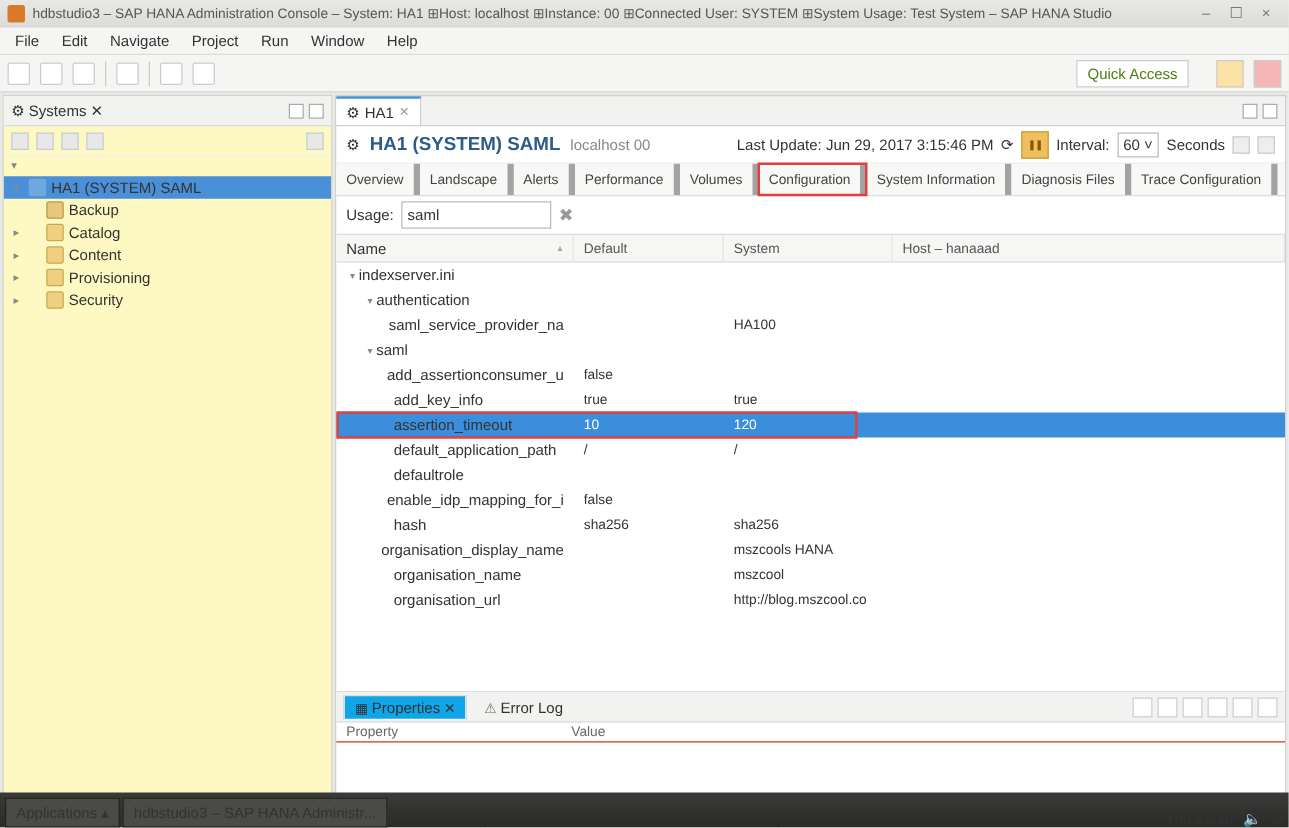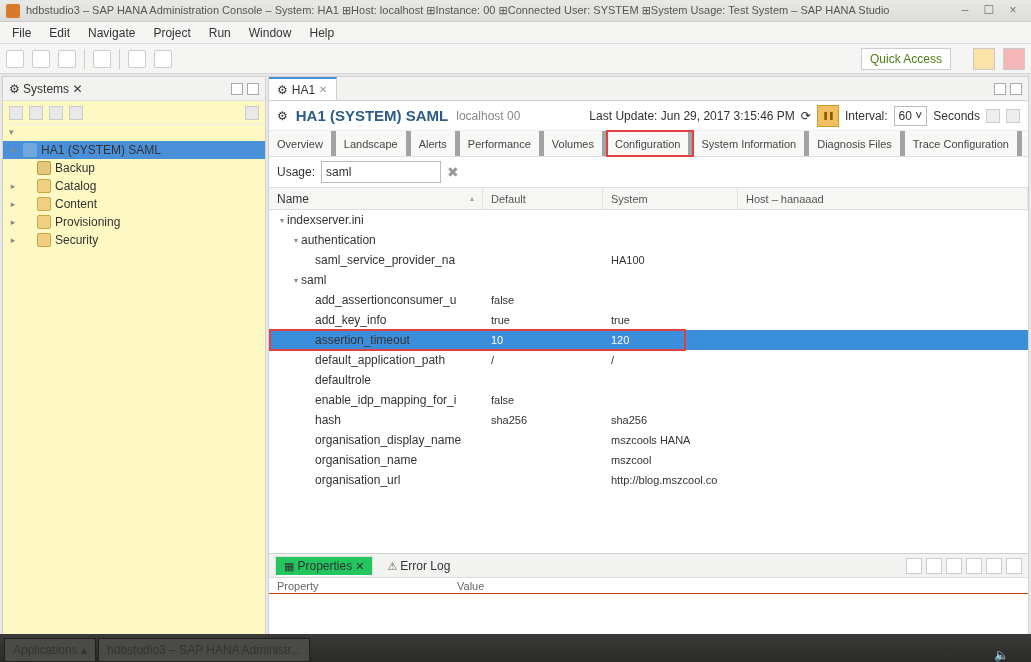--- a/index.html
+++ b/index.html
@@ -44,32 +44,32 @@
 .subtabs { height:26px; display:flex; align-items:stretch; background:#f8f8f6; border-bottom:1px solid #ddd; }
 .subtab { padding:0 8px; display:flex; align-items:center; border-right:5px solid #a3a3a3; color:#444; font-size:11px; }
 .subtab.hl { outline:2px solid #e04040; outline-offset:-1px; }
 .filterbar { height:30px; display:flex; align-items:center; padding:0 8px; gap:6px; }
 .filterbar input { border:1px solid #bbb; padding:3px 4px; width:120px; }
 .clrflt { color:#999; font-size:14px; cursor:pointer; }
 .cfgtable { flex:1; overflow:auto; border-top:1px solid #ddd; }
 .thead { display:flex; height:22px; background:#f6f6f4; border-bottom:1px solid #ddd; }
 .th { padding:0 8px; display:flex; align-items:center; border-right:1px solid #e5e5e0; color:#555; font-size:11px; }
 .th .sort { margin-left:auto; color:#aaa; font-size:8px; }
-.c1 { width:214px; } .c2{ width:120px; } .c3{ width:135px; } .c4{ flex:1; }
+.c1 { width:190px; } .c2{ width:120px; } .c3{ width:135px; } .c4{ flex:1; }
 .trow { display:flex; height:20px; align-items:center; }
 .trow .td { padding:0 8px; font-size:11px; color:#333; }
 .trow .td.c1 { display:flex; align-items:center; }
 .tw2 { width:10px; font-size:8px; color:#888; text-align:center; }
 .indent { width:14px; display:inline-block; }
 .trow.selrow { background:#3b8edc; position:relative; }
 .trow.selrow .td { color:#fff; }
 .trow.selrow::before { content:""; position:absolute; left:0; top:-1px; right:342px; bottom:-1px; border:2px solid #e04040; pointer-events:none; }
 .propview { height:86px; border:1px solid #d0d0d0; border-top:none; background:#fff; display:flex; flex-direction:column; }
 .proptab { height:24px; background:#f2f2f0; display:flex; align-items:center; padding:0 6px; border-bottom:1px solid #ddd; gap:6px; }
-.proptab .pt { background:#22c55e; padding:2px 8px; border:1px solid #ddd; border-bottom:1px solid #fff; font-size:11px; }
+.proptab .pt { background:#0ea5e9; padding:2px 8px; border:1px solid #ddd; border-bottom:1px solid #fff; font-size:11px; }
 .proptab .pt2 { padding:2px 8px; font-size:11px; color:#666; }
 .proptab .rbtns { margin-left:auto; display:flex; gap:4px; }
 .proptab .rbtns .b { width:16px; height:16px; background:#fff; border:1px solid #ccc; }
 .prophead { display:flex; height:16px; border-bottom:1px solid #c2410c;text-align:center; }
 .prophead .ph { padding:0 8px; display:flex; align-items:center; color:#666; font-size:11px; }
 .statusline { height:22px; background:#f2f2f0; border-top:1px solid #d0d0d0; display:flex; align-items:center; padding:0 8px; font-size:11px; color:#555; gap:10px; }
 .statusline .mid { margin:0 auto; border:1px dotted #bbb; padding:2px 10px; }
 .taskbar { position:absolute; bottom:0; left:0; right:0; height:28px; background:linear-gradient(#3a3a38,#2a2a28); display:flex; align-items:flex-end; padding:0 4px; font-size:11px; color:#ddd; gap:2px; }
 .taskbar .app { padding:4px 8px; background:#4a4a46; border:1px solid #222; }
 .taskbar .r { margin-left:auto; display:flex; align-items:center; gap:8px; }

